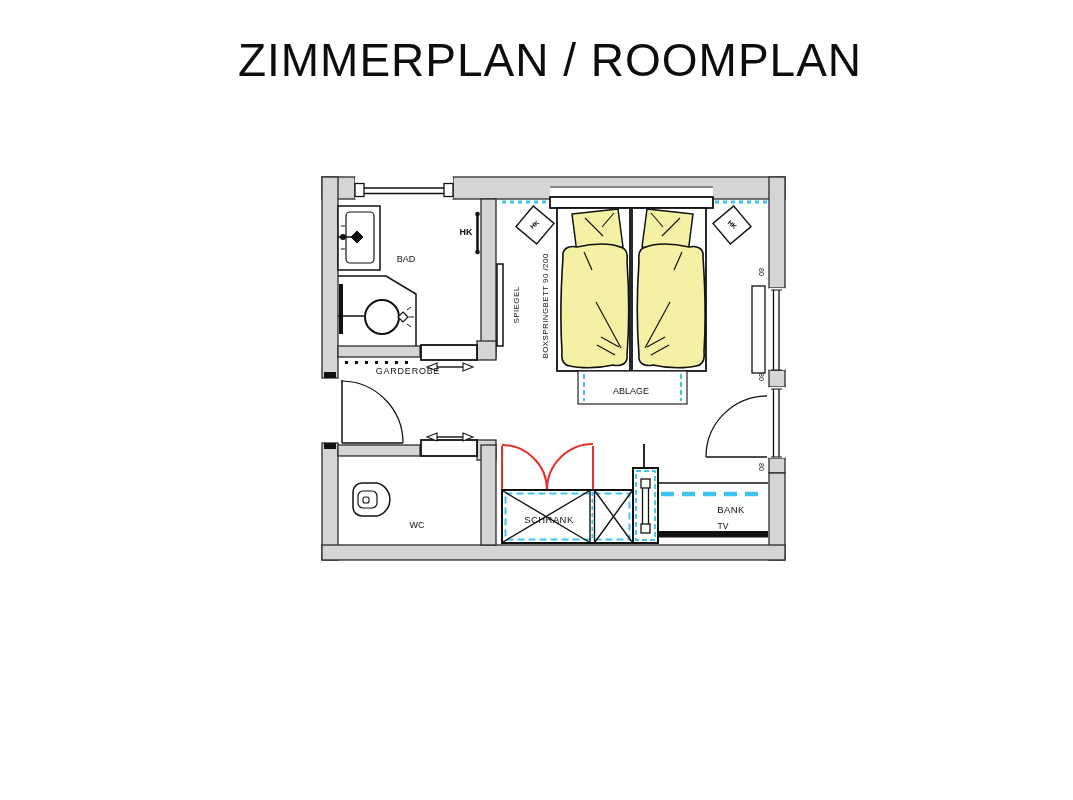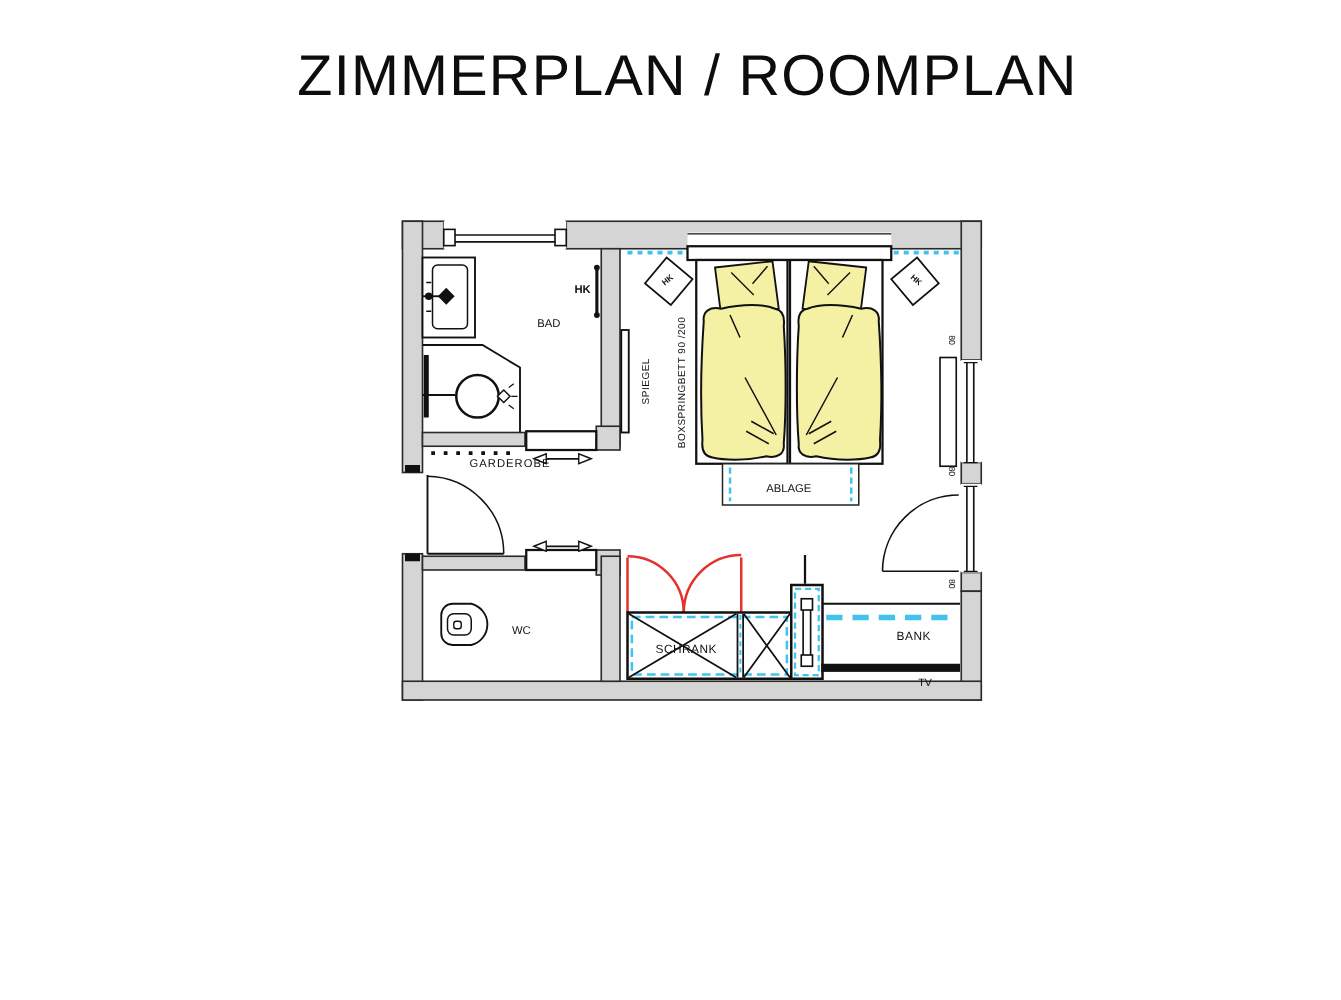--- a/index.html
+++ b/index.html
@@ -185,43 +185,43 @@
 
     <g>
       <path d="M658,483 H768" stroke="#111" stroke-width="1.5" fill="none"></path>
       <path d="M661,494 H766" stroke="#41c3ee" stroke-width="4.5" stroke-dasharray="13,8" fill="none"></path>
       <rect x="657" y="531" width="111" height="6.5" fill="#111"></rect>
     </g>
   </svg>
 
   <div class="label title" style="left:550px;top:60px;">ZIMMERPLAN / ROOMPLAN</div>
 
-  <div class="label s9" style="left:439px;top:259px;">BAD</div>
+  <div class="label s9" style="left:406px;top:259px;">BAD</div>
 
   <div class="label s9 bold" style="left:466px;top:232px;">HK</div>
 
   <div class="label s9" style="left:384px;top:371px;letter-spacing:.8px;margin-left:24px;">GARDEROBE</div>
 
-  <div class="label s9" style="left:417px;top:505px;">WC</div>
+  <div class="label s9" style="left:417px;top:525px;">WC</div>
 
   <div class="label s8 rot-90" style="left:517px;top:305px;">SPIEGEL</div>
 
   <div class="label s8 rot-90" style="left:546px;top:306px;">BOXSPRINGBETT 90 /200</div>
 
   <div class="label s65 bold rotm40" style="left:535px;top:225px;">HK</div>
 
   <div class="label s65 bold rotp40" style="left:732px;top:225px;">HK</div>
 
   <div class="label s9" style="left:631px;top:391px;">ABLAGE</div>
 
   <div class="label s95" style="left:549px;top:520px;">SCHRANK</div>
 
   <div class="label s95" style="left:709px;top:510px;margin-left:22px;">BANK</div>
 
-  <div class="label s85" style="left:740px;top:526px;margin-top:20px;">TV</div>
+  <div class="label s85" style="left:723px;top:526px;">TV</div>
 
   <div class="label s7 rot90" style="left:761px;top:272px;">80</div>
 
   <div class="label s7 rot90" style="left:761px;top:377px;">80</div>
 
   <div class="label s7 rot90" style="left:761px;top:467px;">80</div>
 
 </div>
 
 </body></html>

